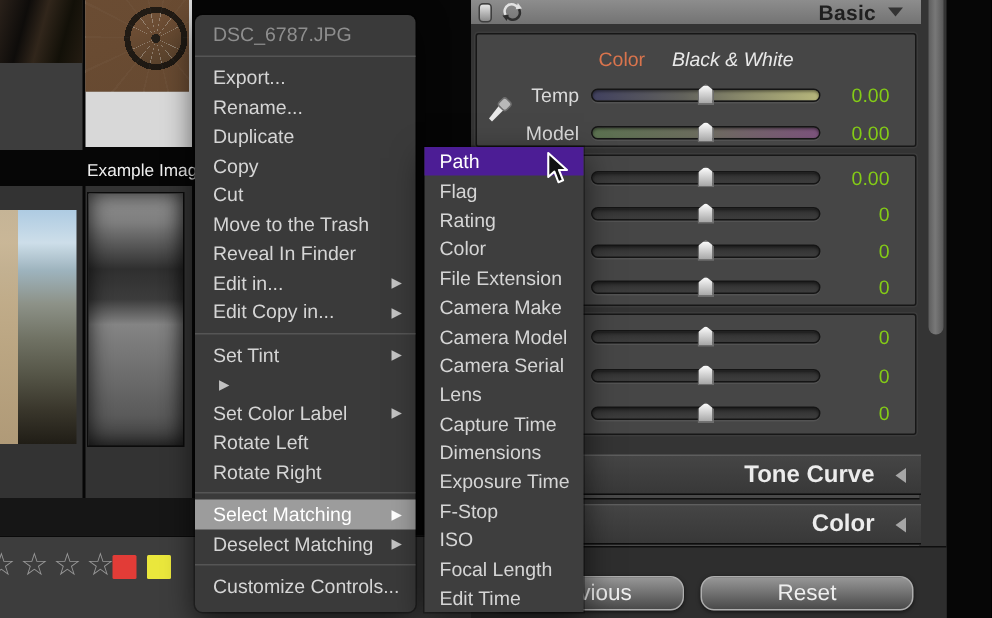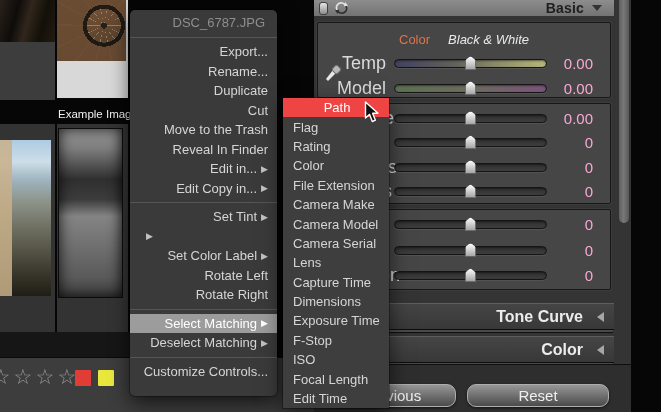--- a/index.html
+++ b/index.html
@@ -52,22 +52,22 @@
     border-top:6px solid #333; margin:0 12px 0 8px; }
   .group { position:absolute; left:3px; width:294px; background:#464646;
     border:1px solid #171717; border-radius:2px; box-shadow:0 0 0 1px rgba(255,255,255,.045); }
   .g1 { top:22px; height:76px; padding-top:4px; }
   .g2 { top:103px; height:101px; padding-top:2px; }
   .g3 { top:209px; height:81px; padding-top:2px; }
   .tabs { height:24px; display:flex; justify-content:center; align-items:center; gap:18px; font-size:13px; }
   .tab-color { color:#d9744d; } .tab-bw { color:#e9e9e9;font-style:italic; }
   .srow { display:flex; align-items:center; }
   .g1 .srow { height:25px; } .g2 .srow { height:24.5px; } .g3 .srow { height:25.5px; }
-  .slabel { width:68px; text-align:right; color:#dadada; font-size:18px; margin-right:8px; white-space:nowrap; }
-  .sval { flex:1; text-align:right; padding-right:17px; color:#f9a8d4; font-size:15px; }
+  .slabel { width:68px; text-align:right; color:#dadada; font-size:13px; margin-right:8px; white-space:nowrap; }
+  .sval { flex:1; text-align:right; padding-right:17px; color:#84cc16; font-size:13px; }
   .track { position:relative; width:153px; height:9px; border-radius:5px; border:1px solid #151515;
     background:linear-gradient(#2f2f2f,#3e3e3e);
     box-shadow:inset 0 1px 2px rgba(0,0,0,.45), 0 1px 0 rgba(255,255,255,.07); }
   .track-temp { background:linear-gradient(90deg,#41415f 0%,#62625c 40%,#8f8f6d 70%,#b6b67b 100%); }
   .track-tint { background:linear-gradient(90deg,#5b7150 0%,#6c6b5e 50%,#7b527b 100%); }
   .handle { position:absolute; left:50%; top:-4px; width:11px; height:14px; margin-left:-5.5px;
     background:linear-gradient(#fbfbfb,#a6a6a6); border:1px solid #6d6d6d;
     clip-path:polygon(50% 0,100% 32%,100% 100%,0 100%,0 32%); }
   .eyedropper { position:absolute; left:4px; top:34px; }
   .sections { position:absolute; left:0; top:303px; width:300px; }
@@ -81,34 +81,34 @@
     background:#2e2e2e; border-top:1px solid #0e0e0e; }
   .btn { position:absolute; top:19px; height:23px; border-radius:9px;
     background:linear-gradient(#979797,#4a4a4a); border:1px solid #aeaeae;
     box-shadow:0 1px 3px rgba(0,0,0,.6); color:#efefef; font-size:15px;
     text-align:center; line-height:21px; cursor:default; }
   .btn-prev { left:14px; width:128px; } .btn-reset { left:153px; width:142px; }
   .scroll-thumb { position:absolute; left:305px; top:0; width:10px; height:223px;
     background:linear-gradient(90deg,#5e5e5e,#787878 45%,#585858); border-radius:0 0 5px 5px; }
   
   .ctx-menu { position:absolute; left:130px; top:10px; width:147px; background:#3a3a3a;
-    border-radius:5px; padding:3px 0 15px 0; z-index:30;
-    box-shadow:0 7px 20px rgba(0,0,0,.65), 0 0 0 1px rgba(0,0,0,.3);text-align:right; }
+    border-radius:5px; padding:3px 0 7px 0; z-index:30;
+    box-shadow:0 7px 20px rgba(0,0,0,.65), 0 0 0 1px rgba(0,0,0,.3); }
   .ctx-header { height:20px; line-height:20px; padding:0 12px; color:#8e8e8e; font-size:13px; }
   .ctx-sep { height:1px; background:#555; margin:4px 0; }
   .menu-item { height:19.5px; display:flex; align-items:center; padding:0 9px 0 12px;
     color:#d5d5d5; font-size:13px; white-space:nowrap; }
   .menu-item .mi-label { flex:1; overflow:hidden; }
   .mi-arrow { font-size:9px; color:#c2c2c2; margin-left:4px; }
   .menu-item.hl { background:#9c9c9c; color:#fff; }
   .menu-item.hl .mi-arrow { color:#fff; }
   .sub-menu { position:absolute; left:283px; top:98px; width:106px; background:#3e3e3e;
     z-index:31; box-shadow:0 7px 20px rgba(0,0,0,.6), 0 0 0 1px rgba(0,0,0,.3); }
   .sub-menu .menu-item { height:19.4px; padding:0 8px 0 10px; }
-  .sub-menu .menu-item.hl { background:#ef4444;text-align:center; }
+  .sub-menu .menu-item.hl { background:#4c1d95; }
   .cursor { position:absolute; left:364px; top:101px; z-index:40; }
 </style>
 </head>
 <body>
 
 <div class="app">
 
   <div class="cell cellA">
     <div class="photoA"></div>
   </div>
@@ -278,20 +278,24 @@
         <div class="menu-item">
           <span class="mi-label">Rename...</span>
 
         </div>
 
         <div class="menu-item">
           <span class="mi-label">Duplicate</span>
 
         </div>
 
+        <div class="menu-item">
+          <span class="mi-label">Copy</span>
+
+        </div>
 
         <div class="menu-item">
           <span class="mi-label">Cut</span>
 
         </div>
 
         <div class="menu-item">
           <span class="mi-label">Move to the Trash</span>
 
         </div>

